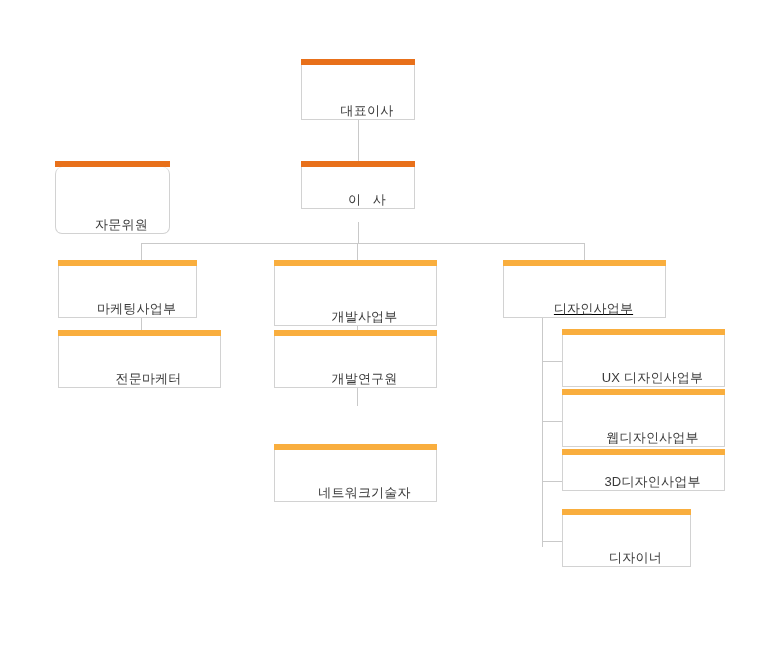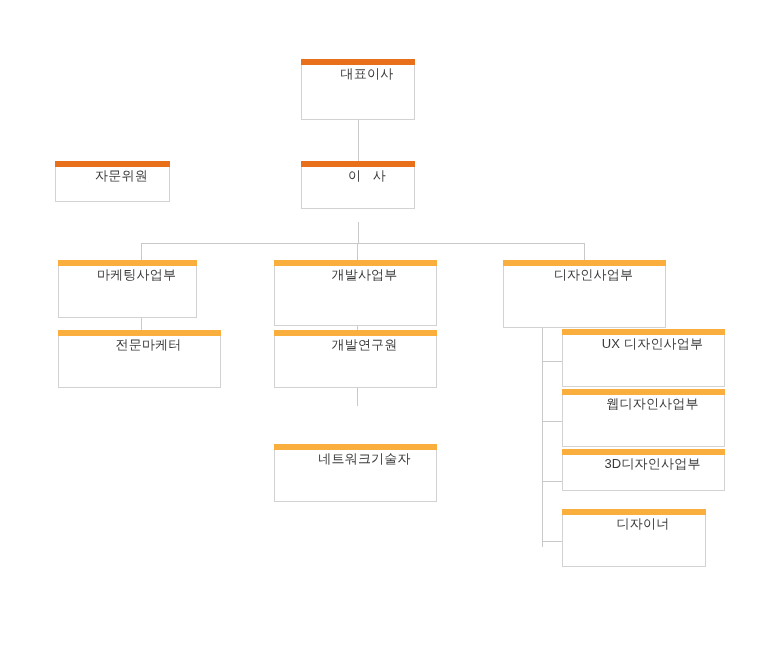--- a/index.html
+++ b/index.html
@@ -17,21 +17,21 @@
     background: #ffffff;
     overflow: hidden;
   }
   .node {
     position: absolute;
     box-sizing: border-box;
     background: #ffffff;
     border: 1px solid #d2d2d2;
     border-top: none;
     display: flex;
-    align-items: flex-start;
+    align-items: flex-end;
     justify-content: center;
     padding-left: 18px;
   }
   .node .cap {
     position: absolute;
     left: -1px;
     right: -1px;
     top: -6px;
     height: 6px;
   }
@@ -72,37 +72,37 @@
     <div class="conn v" style="left: 357px; top: 388px; height: 18px;"></div>
     <div class="conn v" style="left: 542px; top: 318px; height: 229px;"></div>
     <div class="conn h" style="left: 542px; top: 361px; width: 21px;"></div>
     <div class="conn h" style="left: 542px; top: 421px; width: 21px;"></div>
     <div class="conn h" style="left: 542px; top: 481px; width: 21px;"></div>
     <div class="conn h" style="left: 542px; top: 541px; width: 21px;"></div>
     <div class="node level1" style="left: 301px; top: 65px; width: 114px; height: 55px;">
       <div class="cap"></div>
       <div class="label">대표이사</div>
     </div>
-    <div class="node level2" style="left: 55px; top: 167px; width: 115px; height: 35px;">
+    <div class="node level2" style="left: 55px; top: 167px; width: 115px; height: 67px; border-radius: 7px;">
       <div class="cap"></div>
       <div class="label">자문위원</div>
     </div>
     <div class="node level2" style="left: 301px; top: 167px; width: 114px; height: 42px;">
       <div class="cap"></div>
       <div class="label">이   사</div>
     </div>
     <div class="node level3" style="left: 58px; top: 266px; width: 139px; height: 52px;">
       <div class="cap"></div>
       <div class="label">마케팅사업부</div>
     </div>
     <div class="node level3" style="left: 274px; top: 266px; width: 163px; height: 60px;">
       <div class="cap"></div>
       <div class="label">개발사업부</div>
     </div>
-    <div class="node level3" style="left: 503px; top: 266px; width: 163px; height: 62px;">
+    <div class="node level3" style="left: 503px; top: 266px; width: 163px; height: 52px; text-decoration: underline;">
       <div class="cap"></div>
       <div class="label">디자인사업부</div>
     </div>
     <div class="node level4" style="left: 58px; top: 336px; width: 163px; height: 52px;">
       <div class="cap"></div>
       <div class="label">전문마케터</div>
     </div>
     <div class="node level4" style="left: 274px; top: 336px; width: 163px; height: 52px;">
       <div class="cap"></div>
       <div class="label">개발연구원</div>
@@ -116,17 +116,17 @@
       <div class="label">UX 디자인사업부</div>
     </div>
     <div class="node level5" style="left: 562px; top: 395px; width: 163px; height: 52px;">
       <div class="cap"></div>
       <div class="label">웹디자인사업부</div>
     </div>
     <div class="node level5" style="left: 562px; top: 455px; width: 163px; height: 36px;">
       <div class="cap"></div>
       <div class="label">3D디자인사업부</div>
     </div>
-    <div class="node level5" style="left: 562px; top: 515px; width: 144px; height: 52px;">
+    <div class="node level5" style="left: 562px; top: 515px; width: 129px; height: 52px;">
       <div class="cap"></div>
       <div class="label">디자이너</div>
     </div>
   </div>
 
 </body></html>

